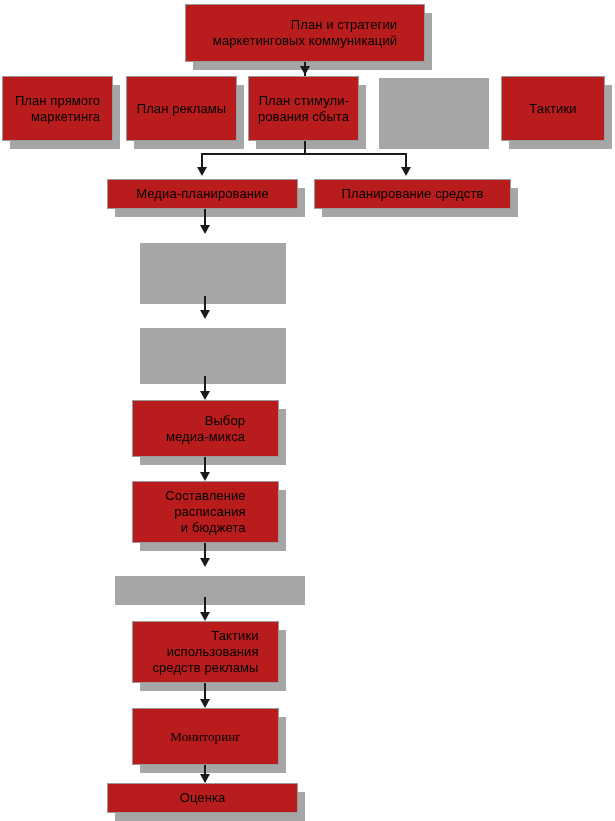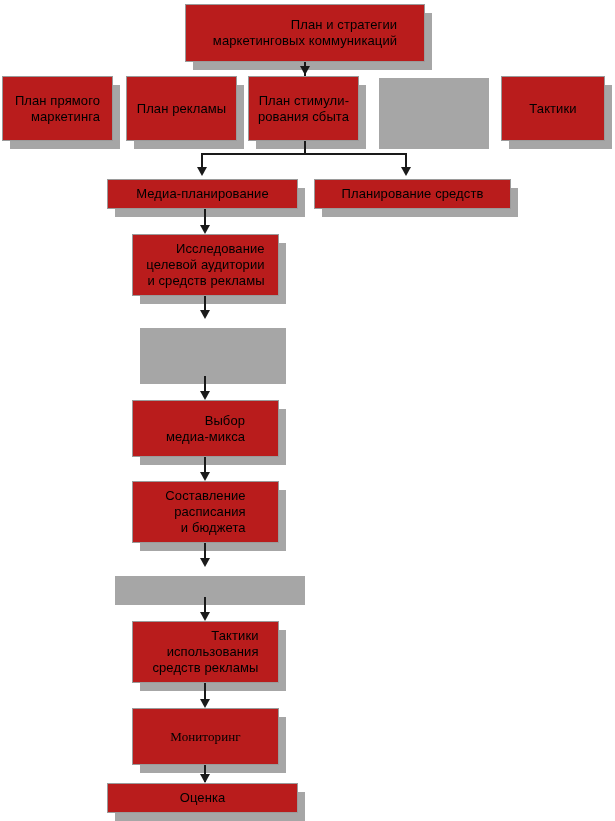--- a/index.html
+++ b/index.html
@@ -119,25 +119,20 @@
 
   <div class="shadow" style="left:322px; top:188px; width:196px; height:29px;"></div>
   <div class="node" style="left:314px; top:179px; width:197px; height:30px;">
     <span class="label">Планирование средств</span>
   </div>
 
   <div class="vline" style="left:204px; top:209px; height:23px;"></div>
   <div class="arrowhead" style="left:200px; top:225px;"></div>
 
   <div class="shadow" style="left:140px; top:243px; width:146px; height:61px;"></div>
-  <div class="node" style="left:132px; top:234px; width:147px; height:62px;">
-    <span class="label">Исследование
-целевой аудитории
-и средств рекламы</span>
-  </div>
 
   <div class="vline" style="left:204px; top:296px; height:21px;"></div>
   <div class="arrowhead" style="left:200px; top:310px;"></div>
 
   <div class="shadow" style="left:140px; top:328px; width:146px; height:56px;"></div>
 
   <div class="vline" style="left:204px; top:376px; height:22px;"></div>
   <div class="arrowhead" style="left:200px; top:391px;"></div>
 
   <div class="shadow" style="left:140px; top:409px; width:146px; height:56px;"></div>

